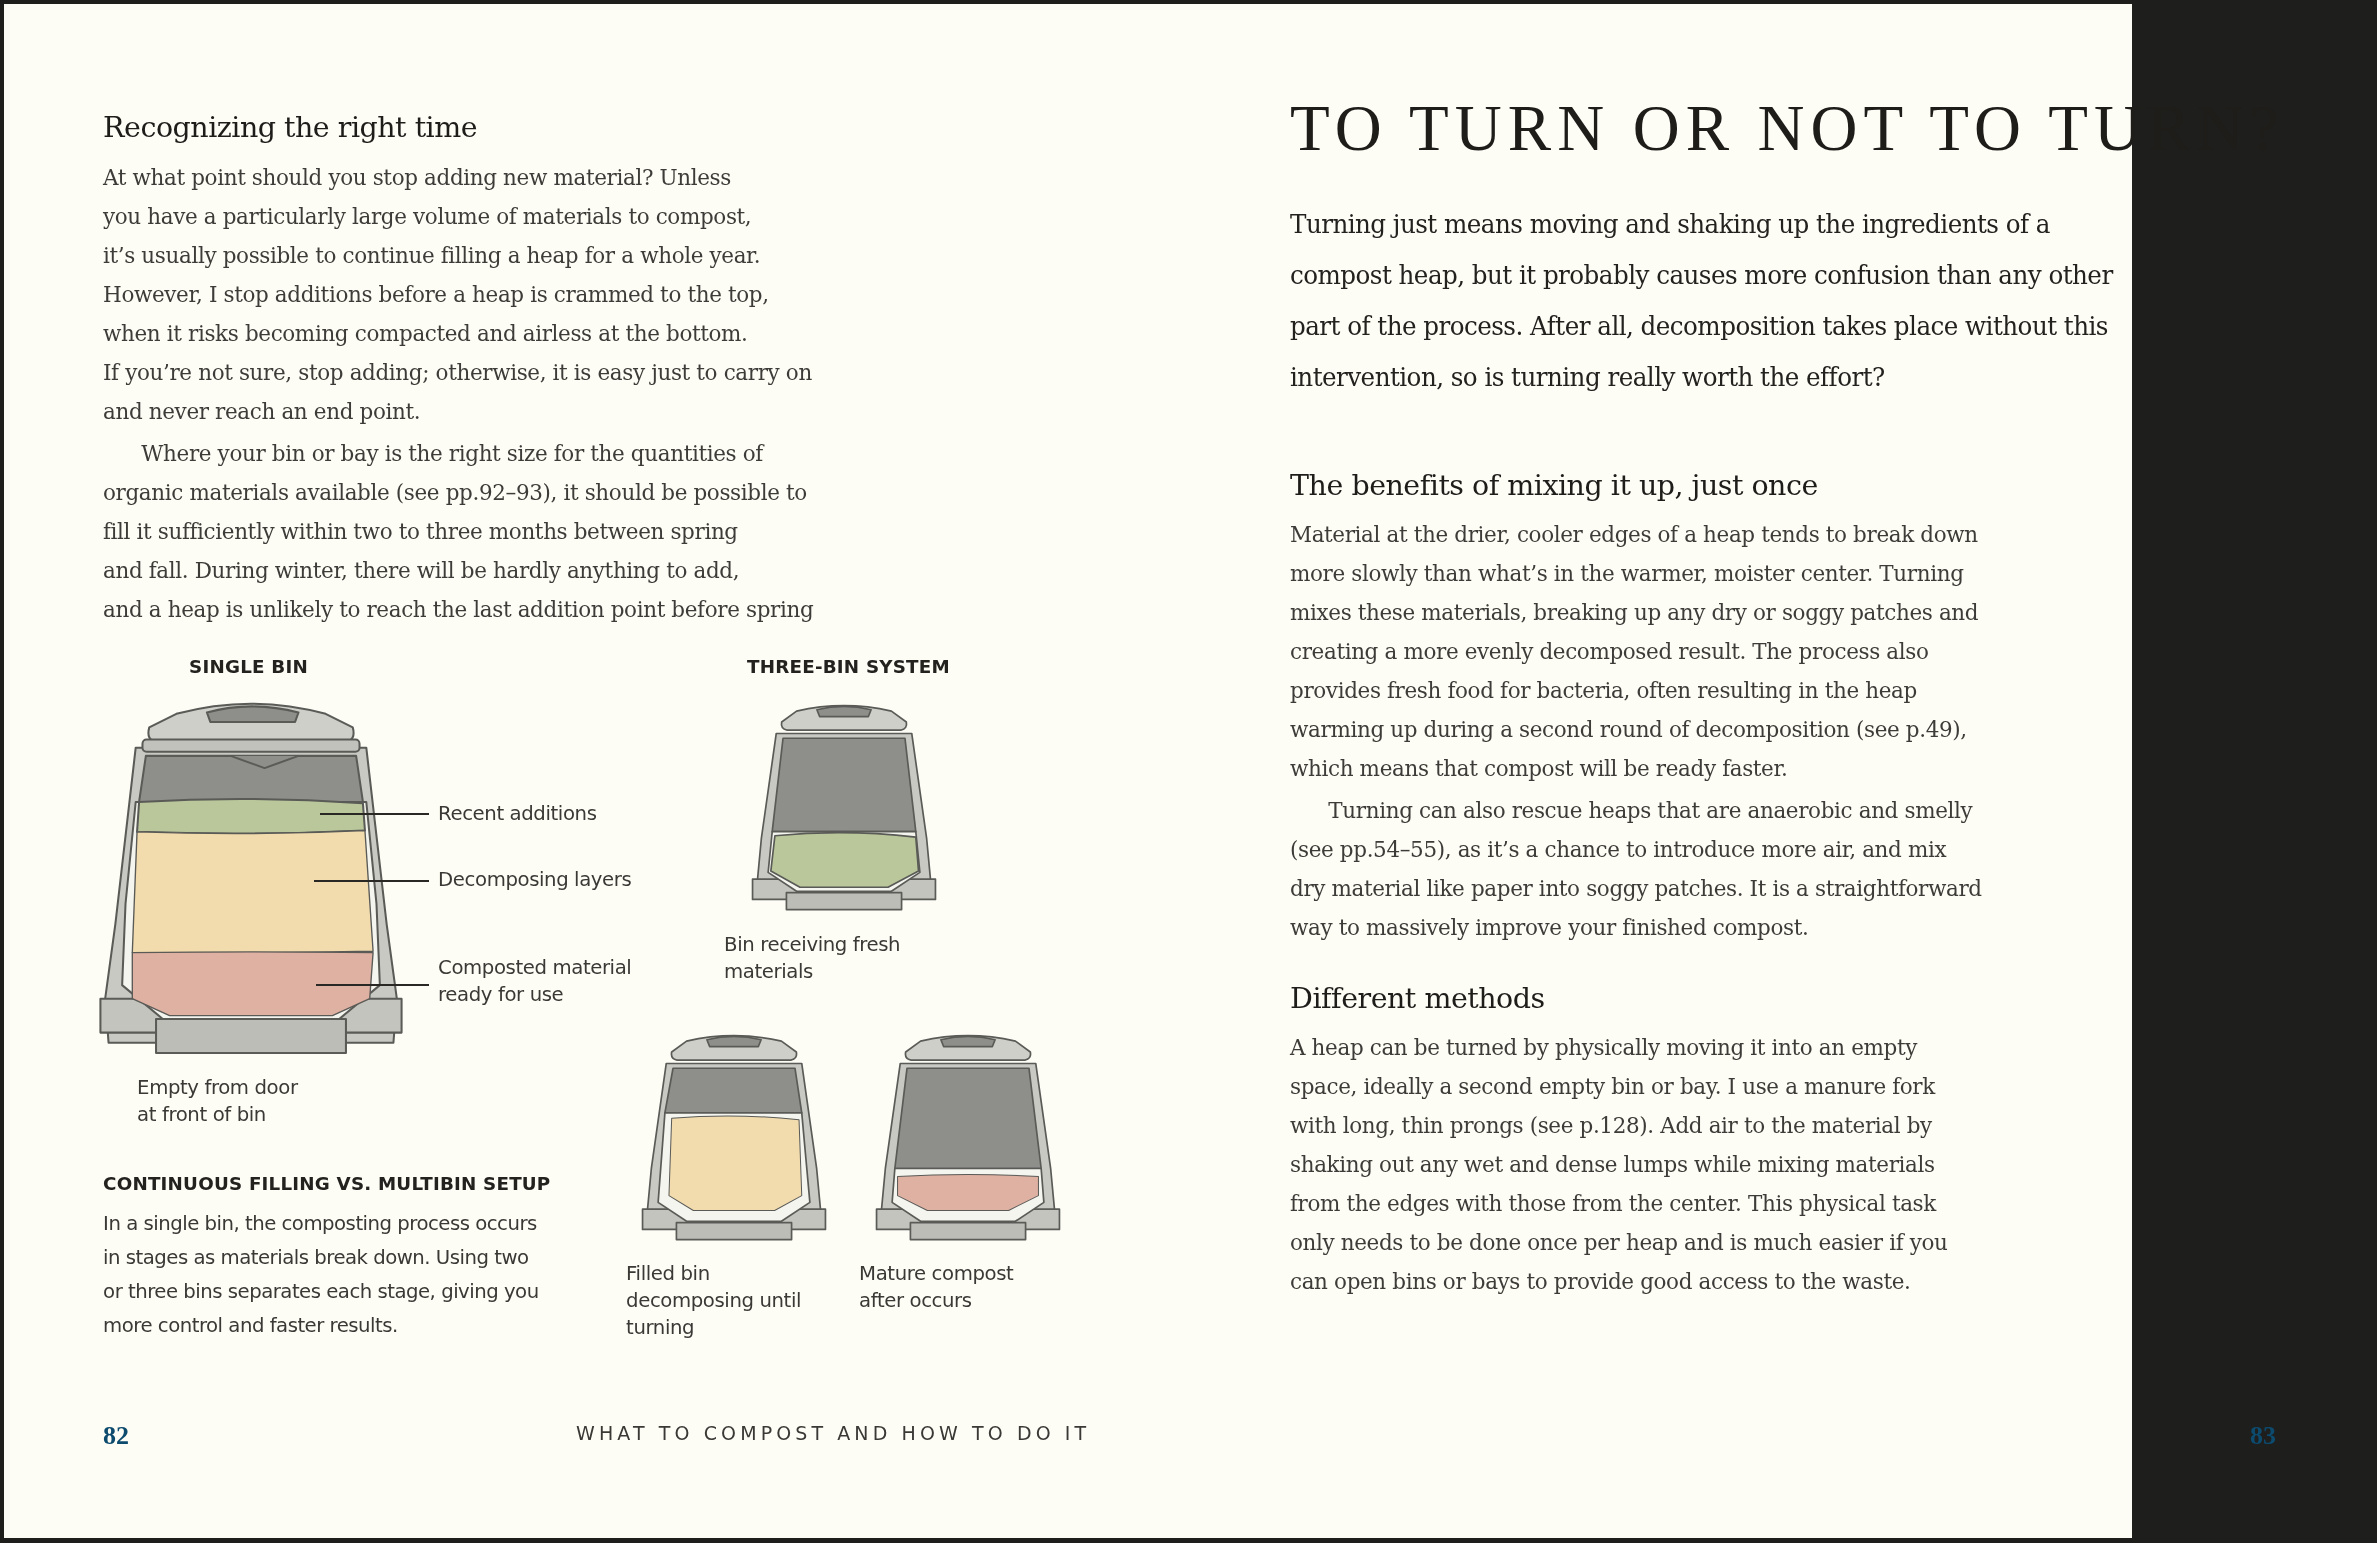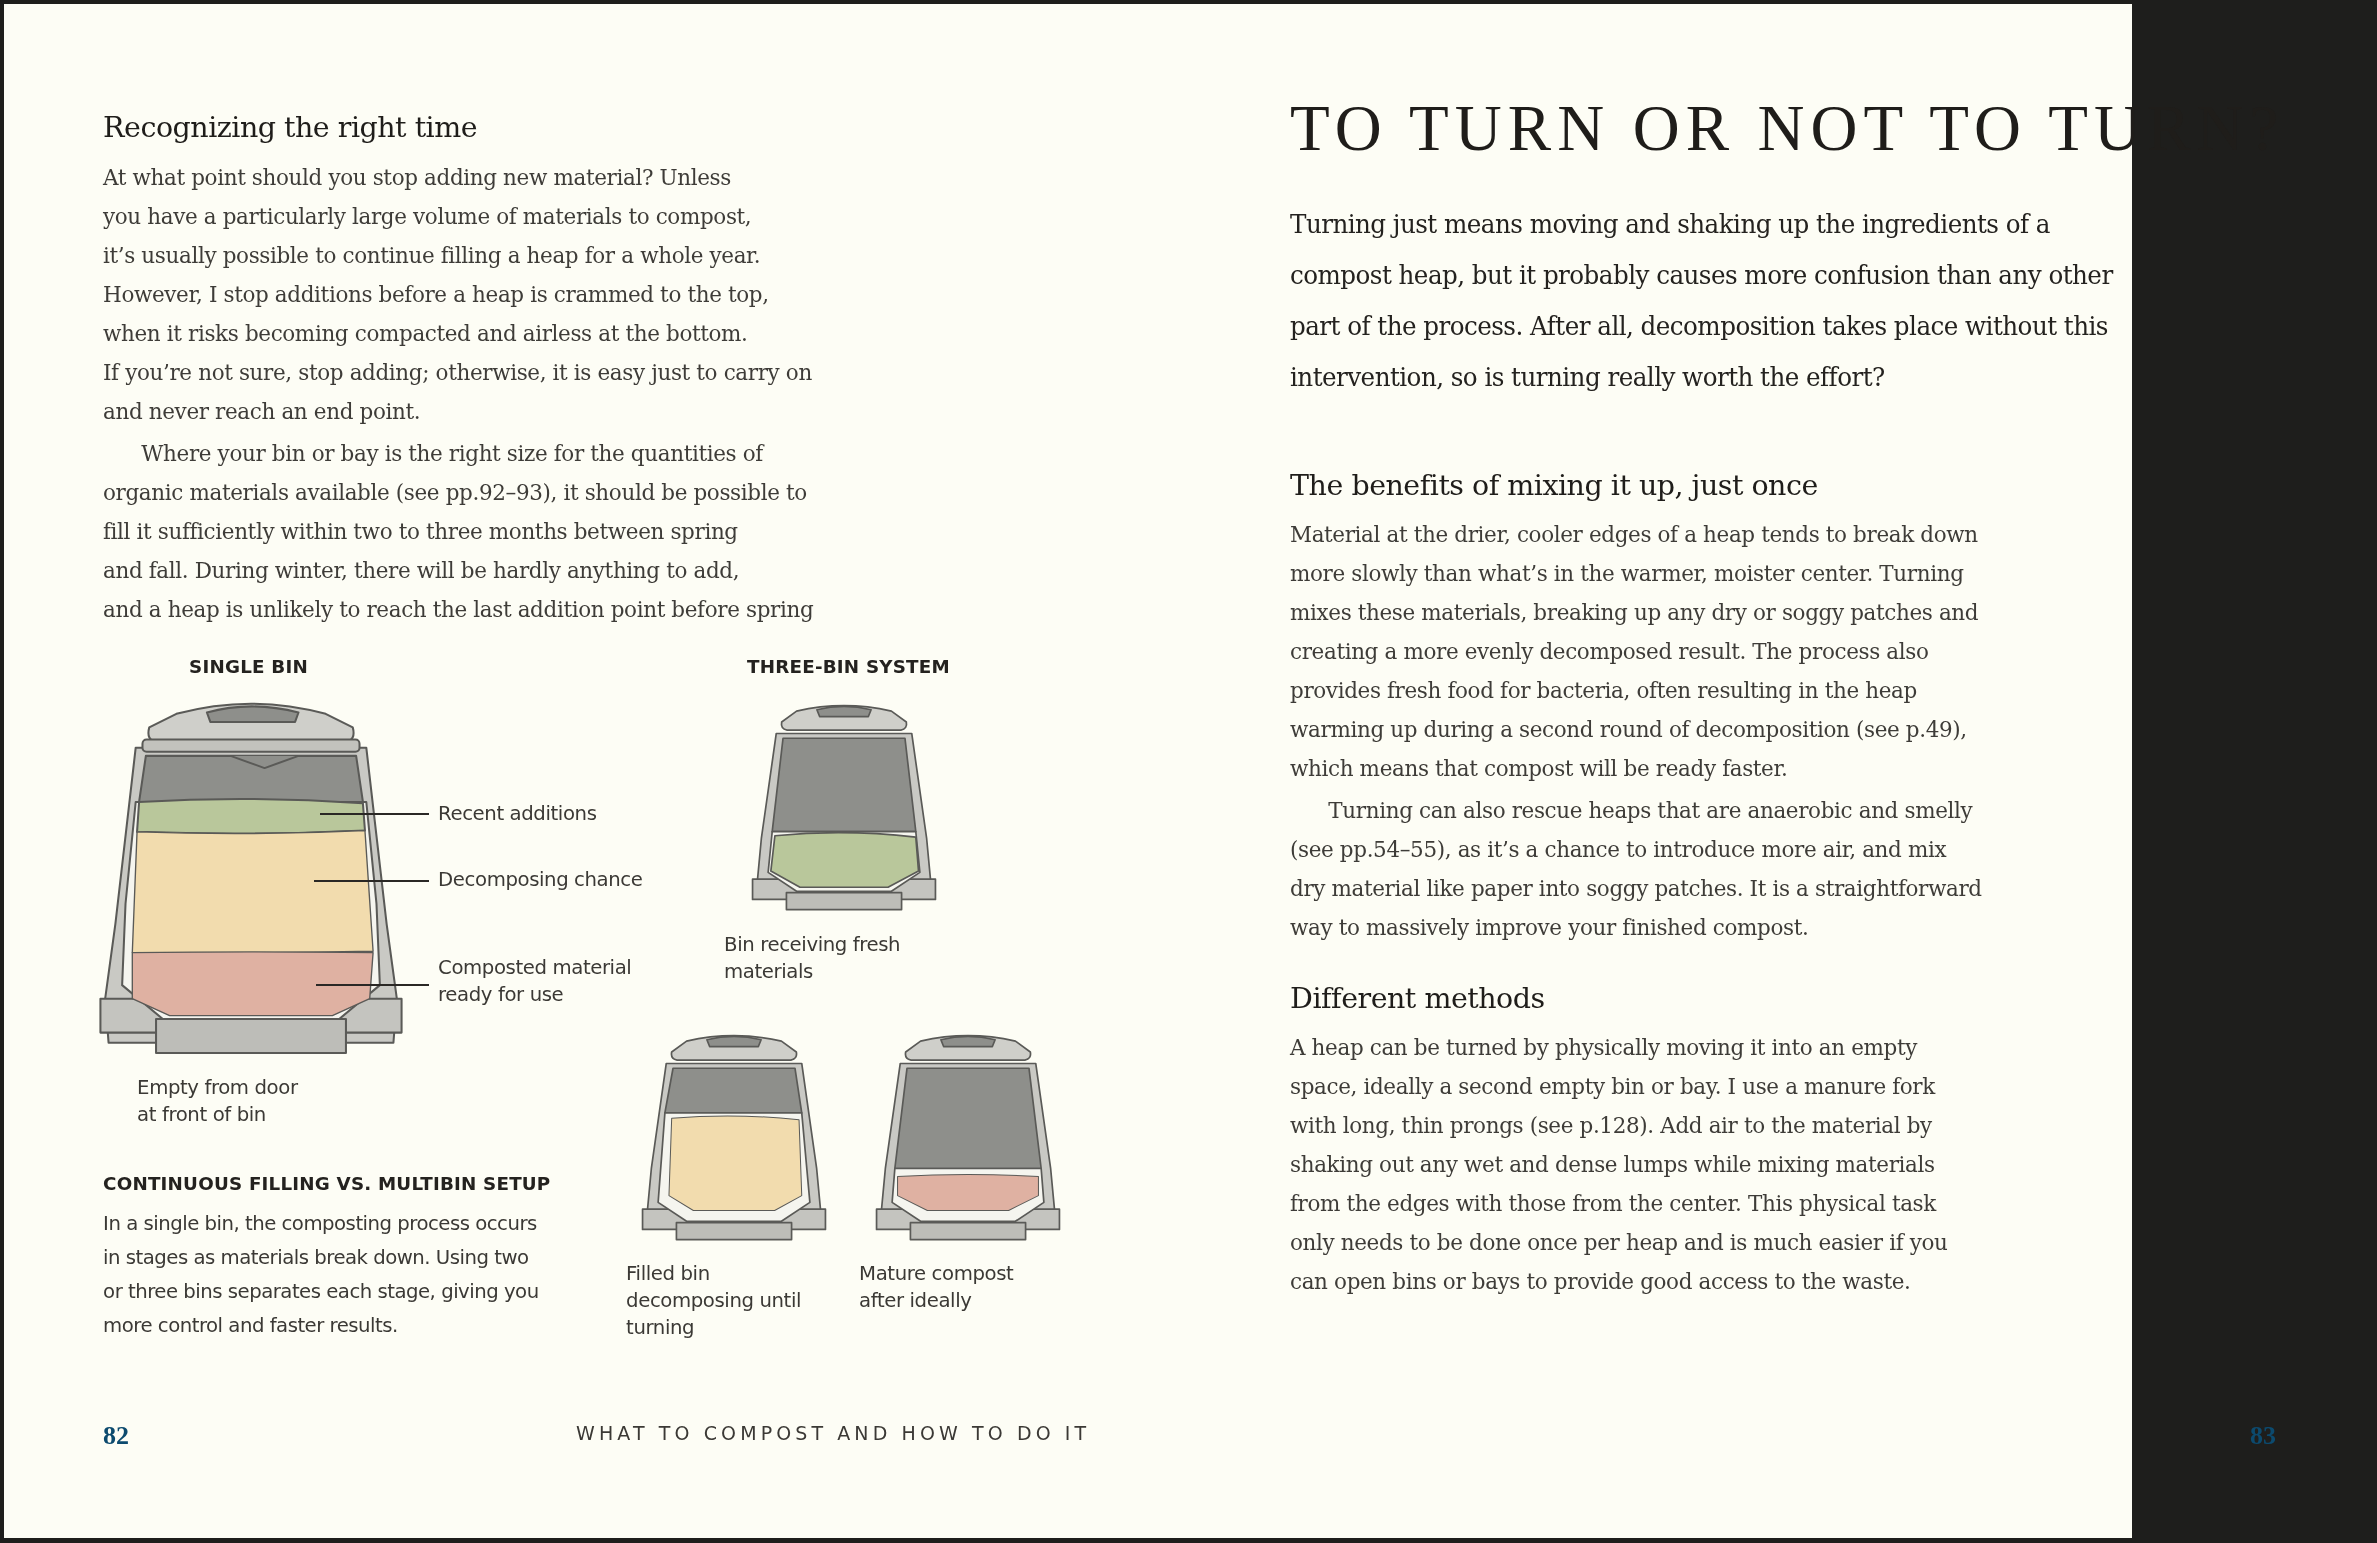--- a/index.html
+++ b/index.html
@@ -109,21 +109,21 @@
         <path d="M62 194 Q230 200 398 192 L410 370 Q230 374 55 372 Z" fill="#f2dcae" stroke-width="2"></path>
 
         <path d="M55 372 Q230 370 410 372 L405 440 L350 465 L110 465 L55 440 Z" fill="#dfb1a2" stroke-width="2"></path>
       </g>
     </svg>
 
     <div class="leader" style="left:316px; top:809px; width:109px;"></div>
     <div class="abs sans-caption" style="left:434px; top:796px;">Recent additions</div>
 
     <div class="leader" style="left:310px; top:876px; width:115px;"></div>
-    <div class="abs sans-caption" style="left:434px; top:862px;">Decomposing chance</div>
+    <div class="abs sans-caption" style="left:434px; top:862px;">Decomposing layers</div>
 
     <div class="leader" style="left:312px; top:980px; width:113px;"></div>
     <div class="abs sans-caption" style="left:434px; top:950px;">
       <span class="line">Composted material</span>
       <span class="line">ready for use</span>
     </div>
 
     <div class="abs sans-caption center" style="left:133px; top:1070px; width:217px;">
       <span class="line">Empty from door</span>
       <span class="line">at front of bin</span>
@@ -171,21 +171,21 @@
         <path d="M55 280 L225 280 L225 305 L55 305 Z" fill="#bdbdb8"></path>
         <path d="M70 12 Q140 -4 210 12 L232 28 Q234 38 224 40 L56 40 Q46 38 48 28 Z" fill="#cfcfca"></path>
         <path d="M100 10 Q140 0 180 10 L176 20 L104 20 Z" fill="#8e8f8b"></path>
         <path d="M50 52 L230 52 L248 200 L32 200 Z" fill="#8e8f8b"></path>
         <path d="M32 200 L248 200 L252 250 L210 278 L70 278 L28 250 Z" fill="#f5f5ef"></path>
         <path d="M36 212 Q140 206 244 212 L244 240 L200 262 L80 262 L36 240 Z" fill="#dfb1a2" stroke-width="1.5"></path>
       </g>
     </svg>
     <div class="abs sans-caption center" style="left:855px; top:1256px; width:217px;">
       <span class="line">Mature compost</span>
-      <span class="line">after ideally</span>
+      <span class="line">after occurs</span>
     </div>
 
     <div class="abs sans-head" style="left:99px; top:1169px;">CONTINUOUS FILLING VS. MULTIBIN SETUP</div>
     <div class="abs sans-body" style="left:99px; top:1203px;">
       <span class="line">In a single bin, the composting process occurs</span>
       <span class="line">in stages as materials break down. Using two</span>
       <span class="line">or three bins separates each stage, giving you</span>
       <span class="line">more control and faster results.</span>
     </div>
 

